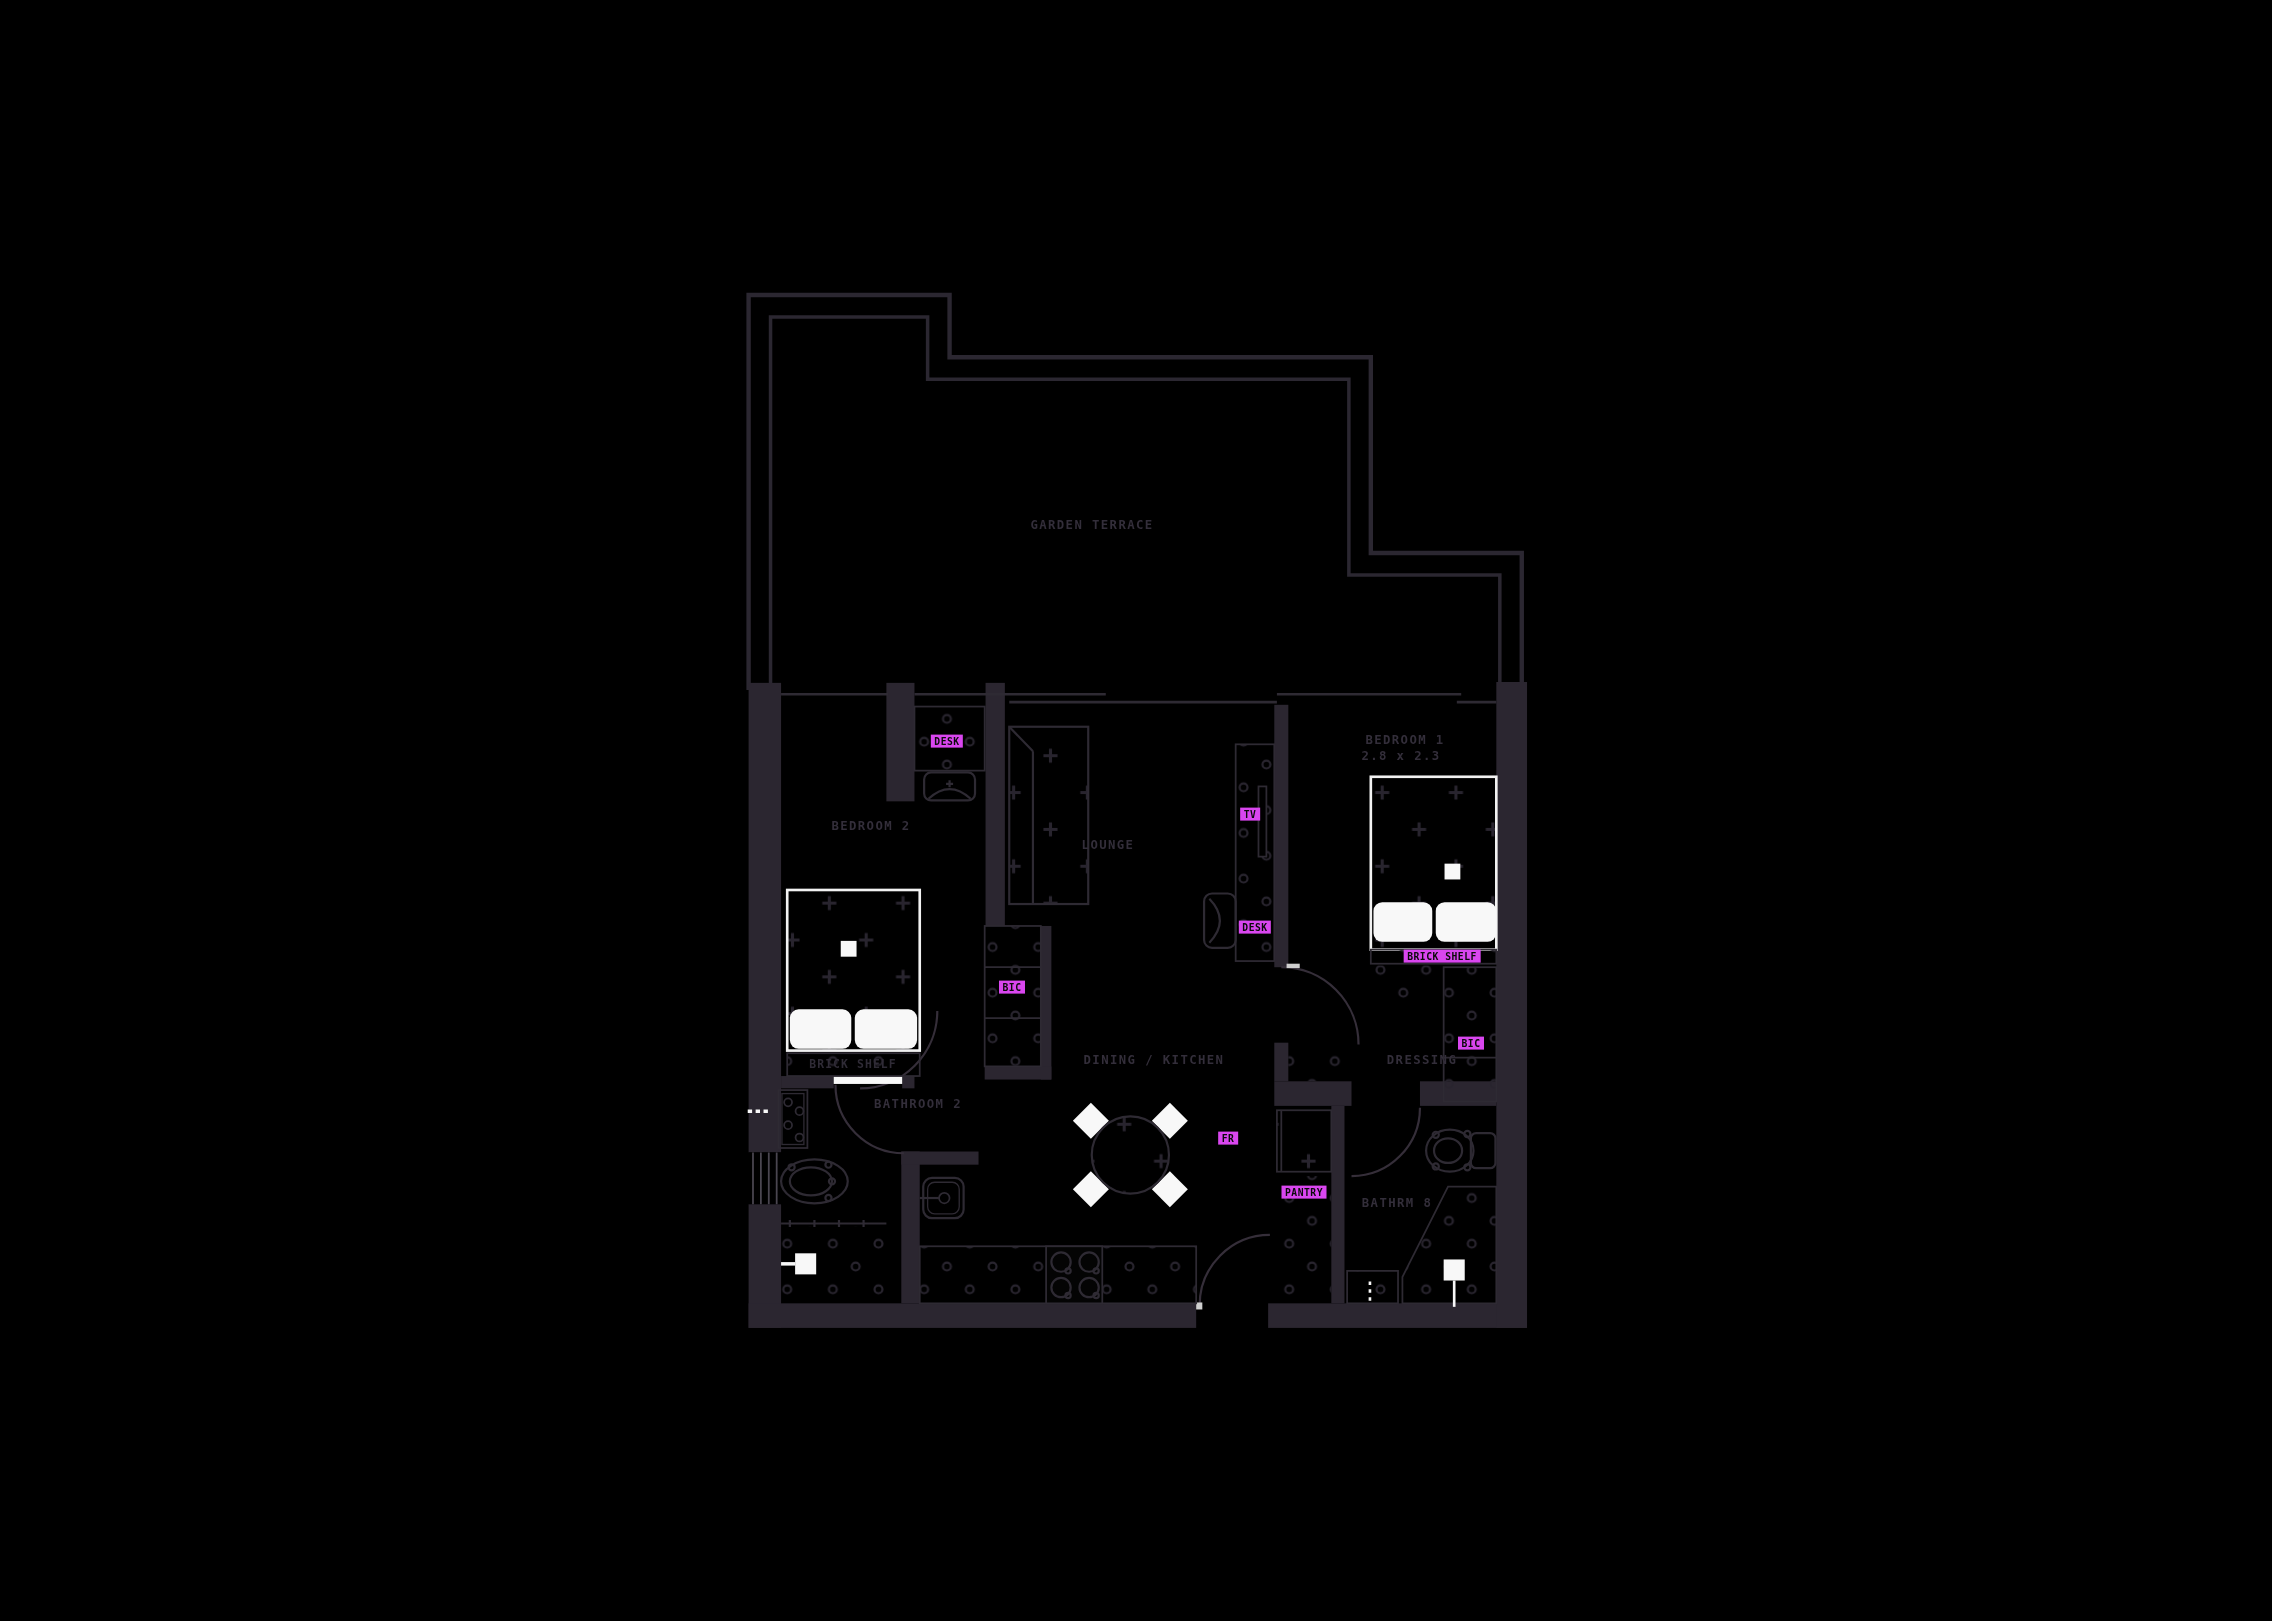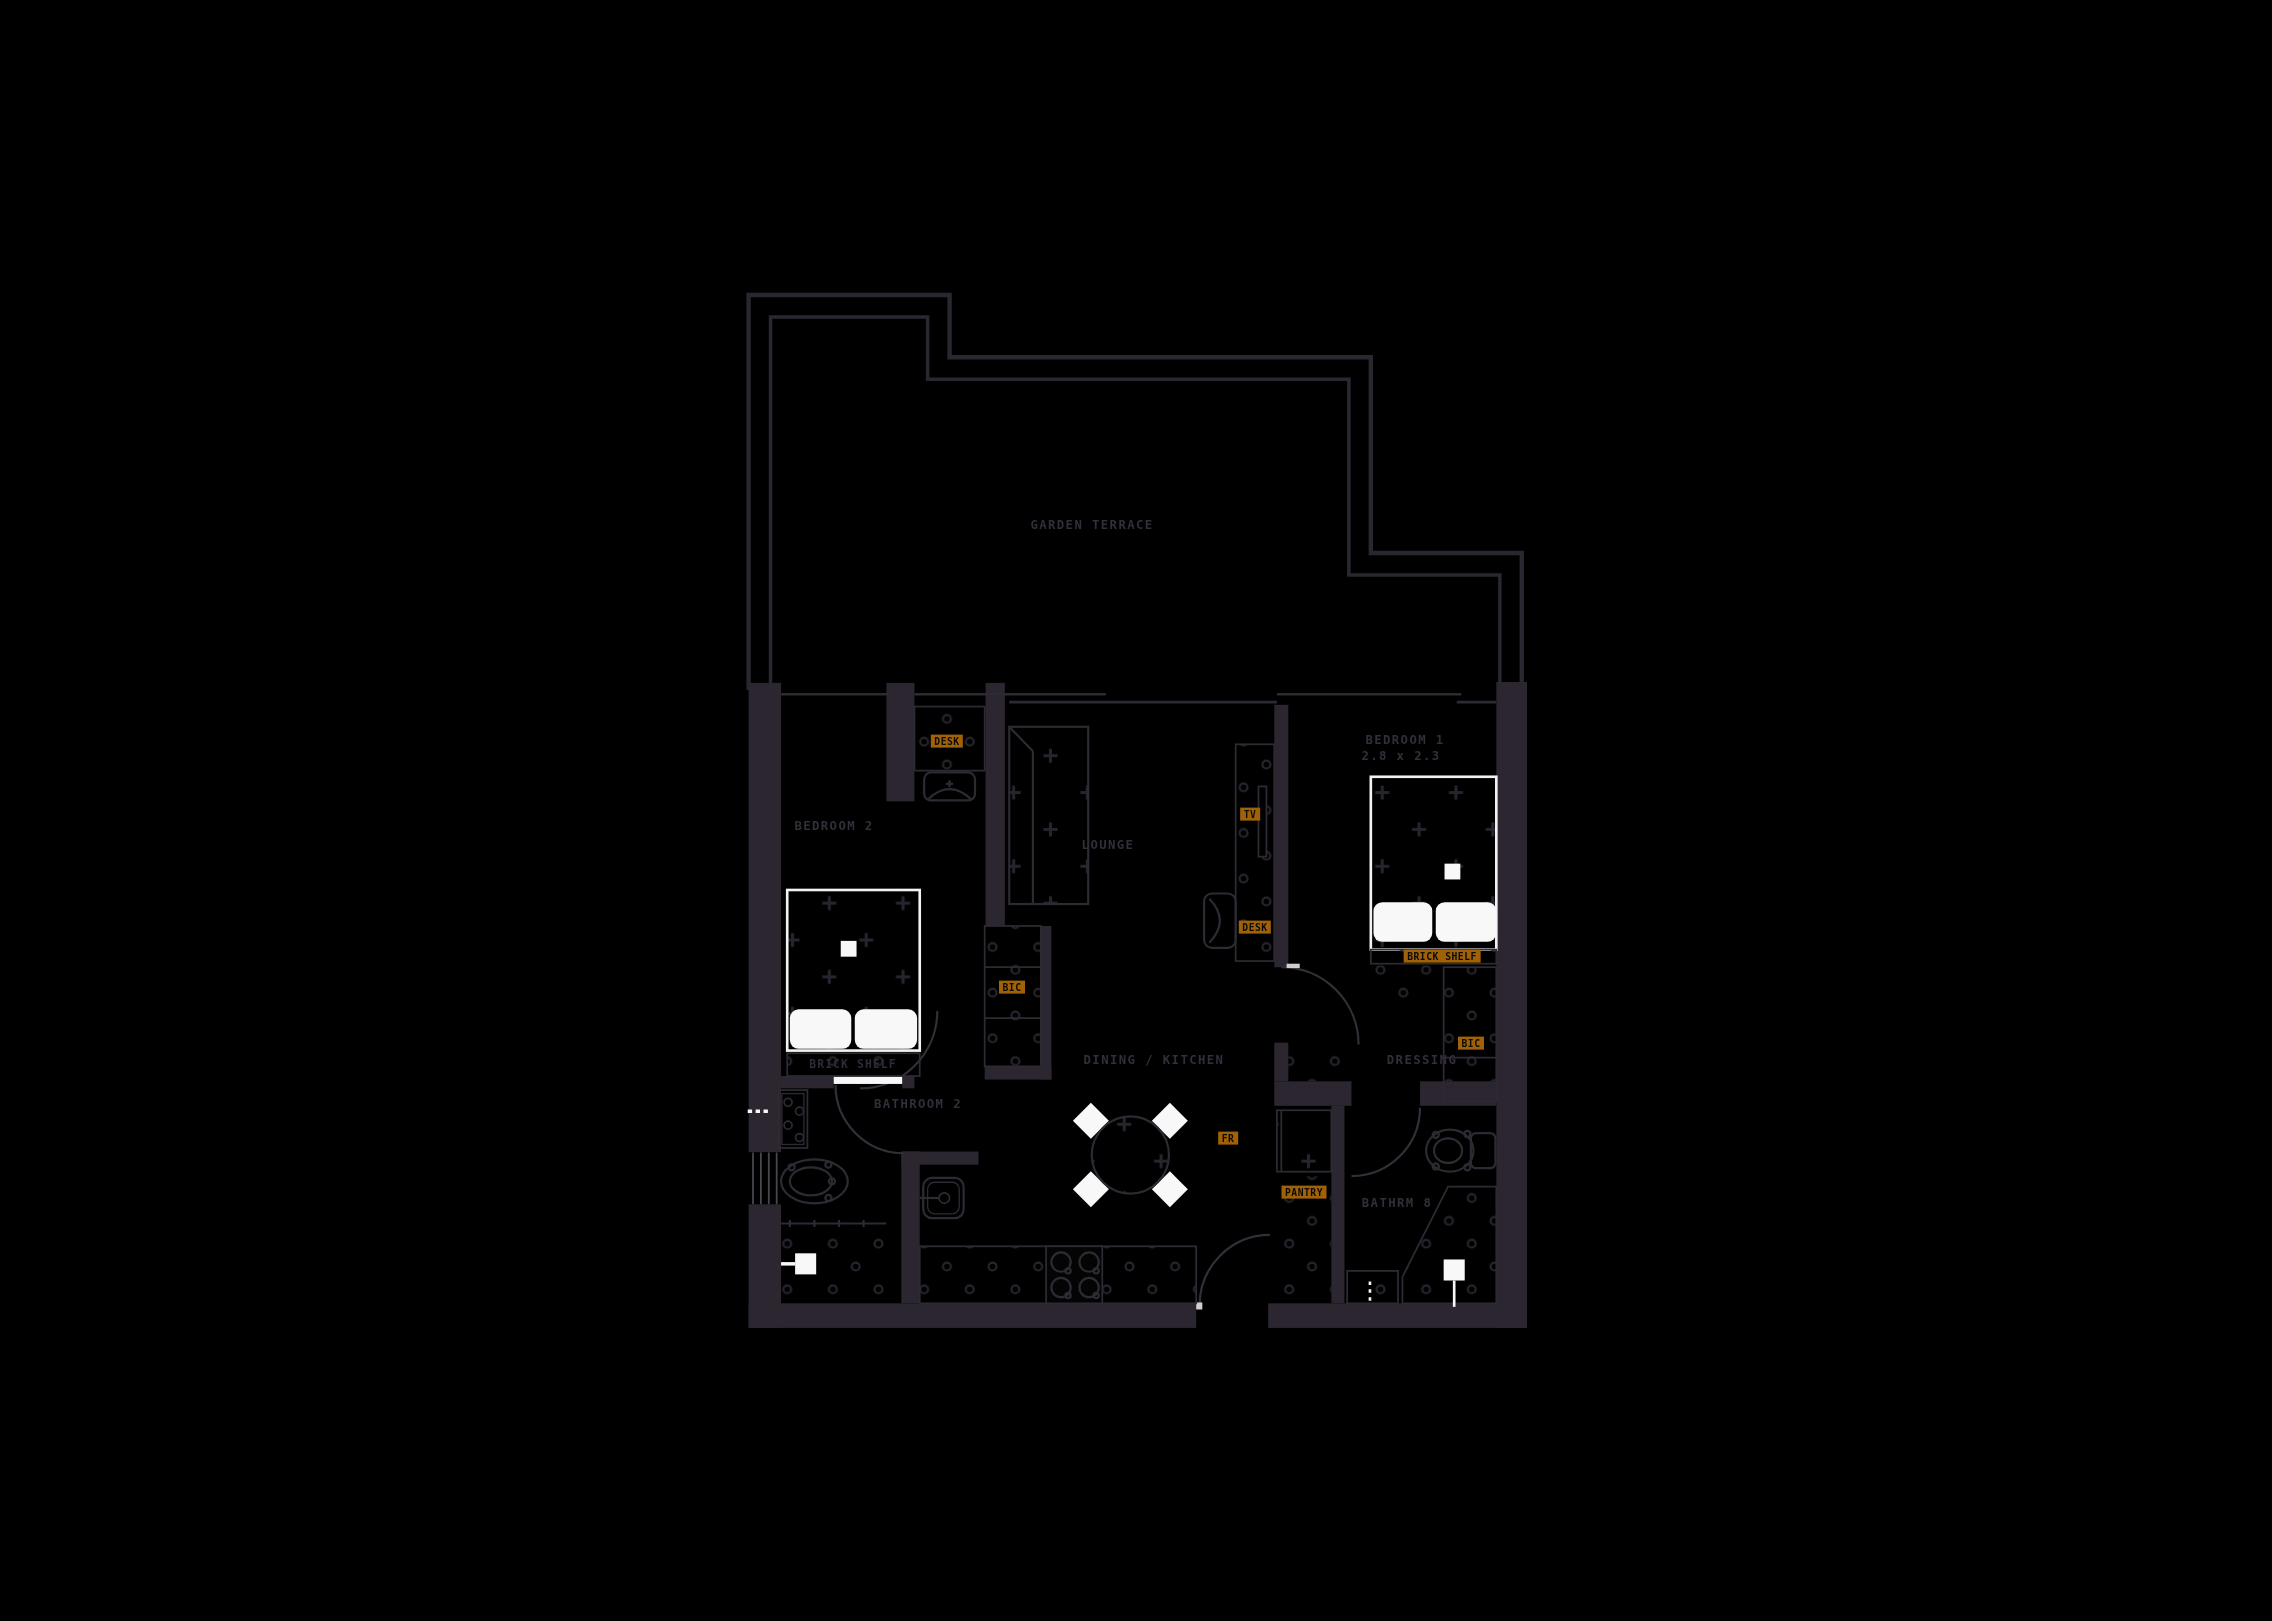--- a/index.html
+++ b/index.html
@@ -3,21 +3,21 @@
 <meta charset="utf-8">
 <style>
   html,body{margin:0;padding:0;background:#000;}
   body{width:2273px;height:1622px;overflow:hidden;font-family:"DejaVu Sans Mono",monospace;}
   .plan{position:relative;width:1986px;height:1622px;background:#000;}
   .plan svg{position:absolute;left:0;top:0;}
   .lbl{position:absolute;transform:translate(-50%,-50%);white-space:nowrap;
        font-size:12.3px;letter-spacing:1.4px;color:#332e3a;font-weight:bold;}
   .lbl.small{font-size:11.4px;letter-spacing:1.1px;color:#2f2b36;}
   .tag{position:absolute;transform:translate(-50%,-50%);white-space:nowrap;
-       font-size:9.7px;letter-spacing:0.5px;background:#a16207;color:#0a0a0a;
+       font-size:9.7px;letter-spacing:0.5px;background:#d946ef;color:#0a0a0a;
        padding:0.9px 3.5px;font-weight:bold;}
 </style>
 </head>
 <body>
 
 <div class="plan">
 
 <svg width="2273" height="1622" viewBox="0 0 2590 1848">
   <defs>
     <pattern id="dots" width="52" height="52" patternUnits="userSpaceOnUse">
@@ -196,21 +196,21 @@
       <rect x="1645" y="1102" width="60" height="153" fill="url(#dots)" stroke="#2e2a33" stroke-width="2"></rect>
       <path d="M1645,1205 H1705" stroke="#2e2a33" stroke-width="2" fill="none"></path>
     </g>
     <rect x="1468" y="1195" width="65" height="37" fill="url(#dots)"></rect>
   </g>
 </svg>
 
 <div class="lbl" style="left:1092px;top:525px">GARDEN TERRACE</div>
 <div class="lbl" style="left:1405px;top:740px">BEDROOM 1</div>
 <div class="lbl" style="left:1401px;top:756px">2.8 x 2.3</div>
-<div class="lbl" style="left:834px;top:826px">BEDROOM 2</div>
+<div class="lbl" style="left:871px;top:826px">BEDROOM 2</div>
 <div class="lbl" style="left:1108px;top:845px">LOUNGE</div>
 <div class="lbl" style="left:1154px;top:1060px">DINING / KITCHEN</div>
 <div class="lbl" style="left:1422px;top:1060px">DRESSING</div>
 <div class="lbl" style="left:1397px;top:1203px">BATHRM 8</div>
 <div class="lbl" style="left:918px;top:1104px">BATHROOM 2</div>
 <div class="lbl small" style="left:853px;top:1064px">BRICK SHELF</div>
 
 <div class="tag" style="left:947px;top:741px">DESK</div>
 <div class="tag" style="left:1255px;top:927px">DESK</div>
 <div class="tag" style="left:1250px;top:814px">TV</div>

